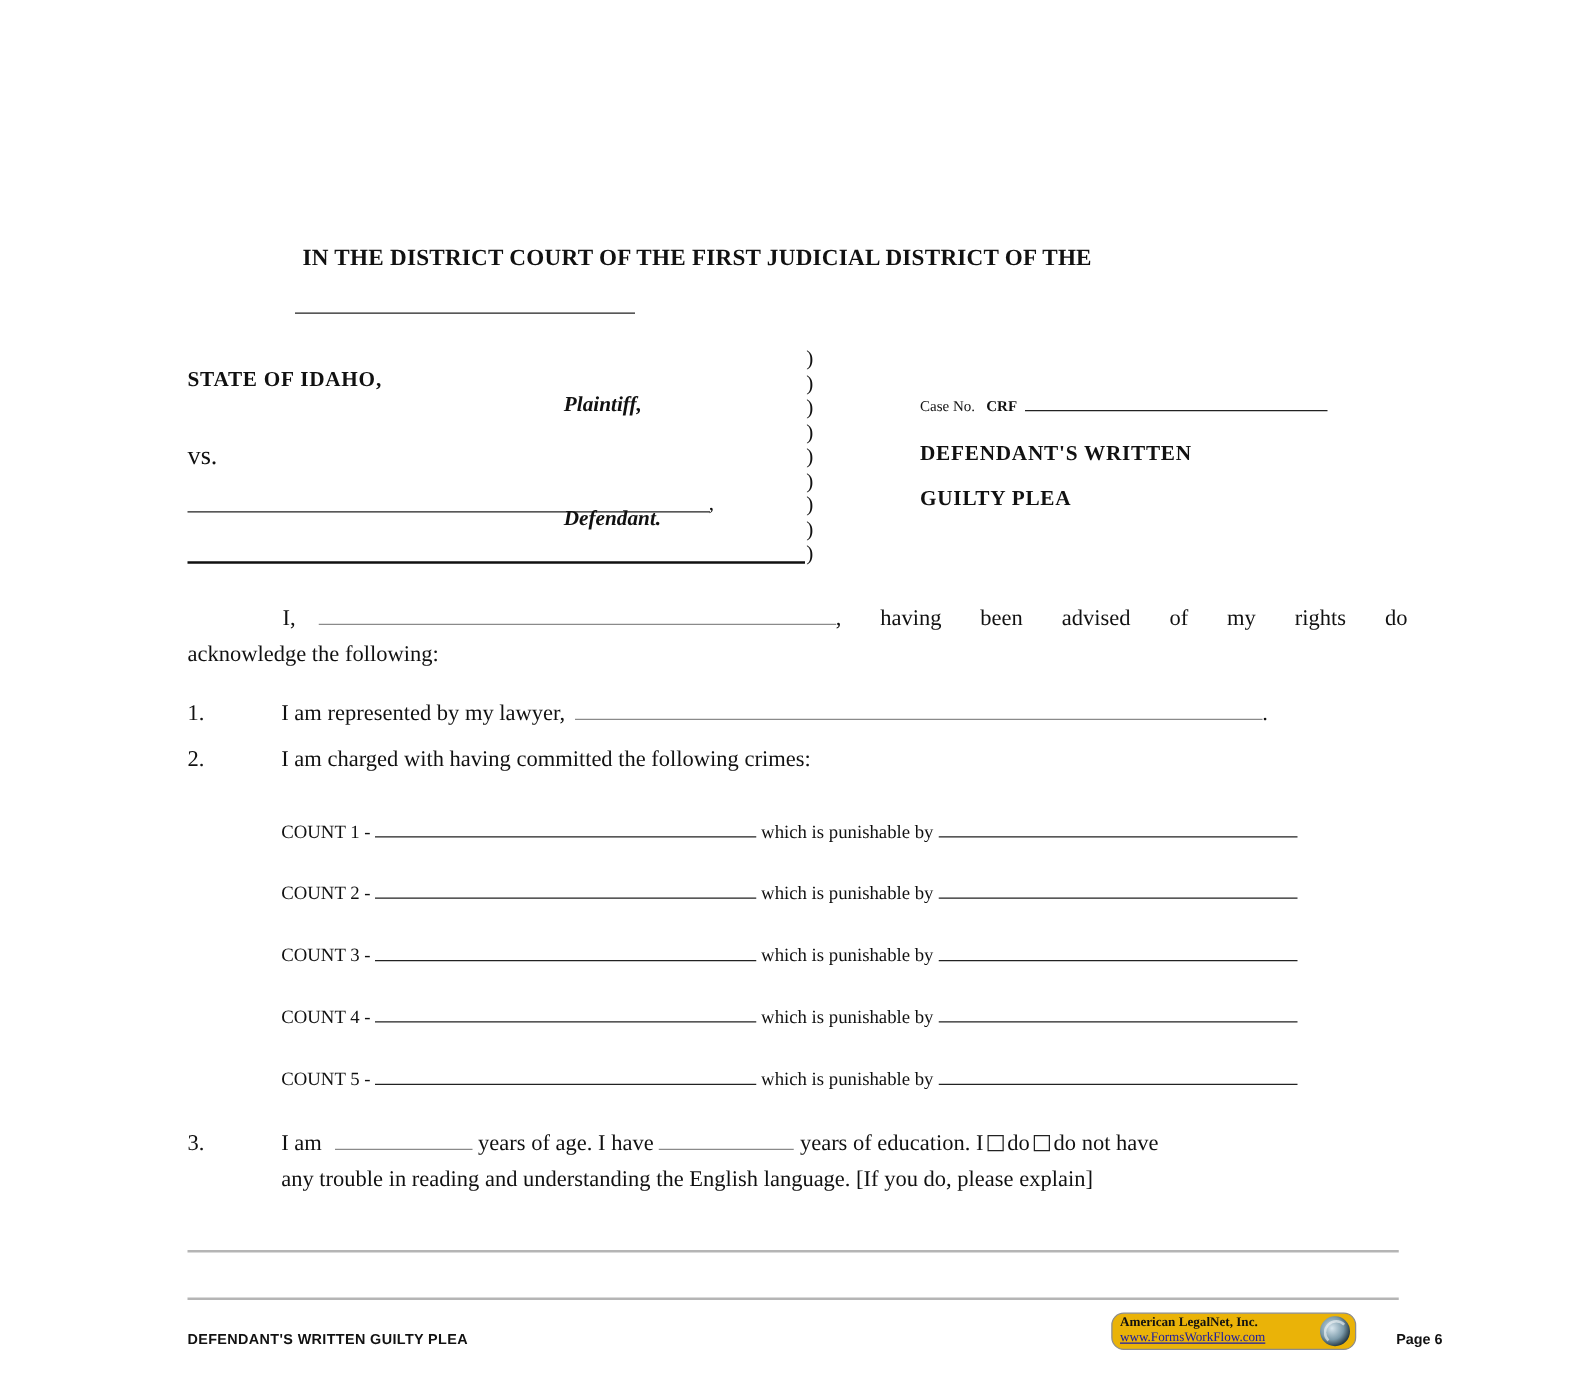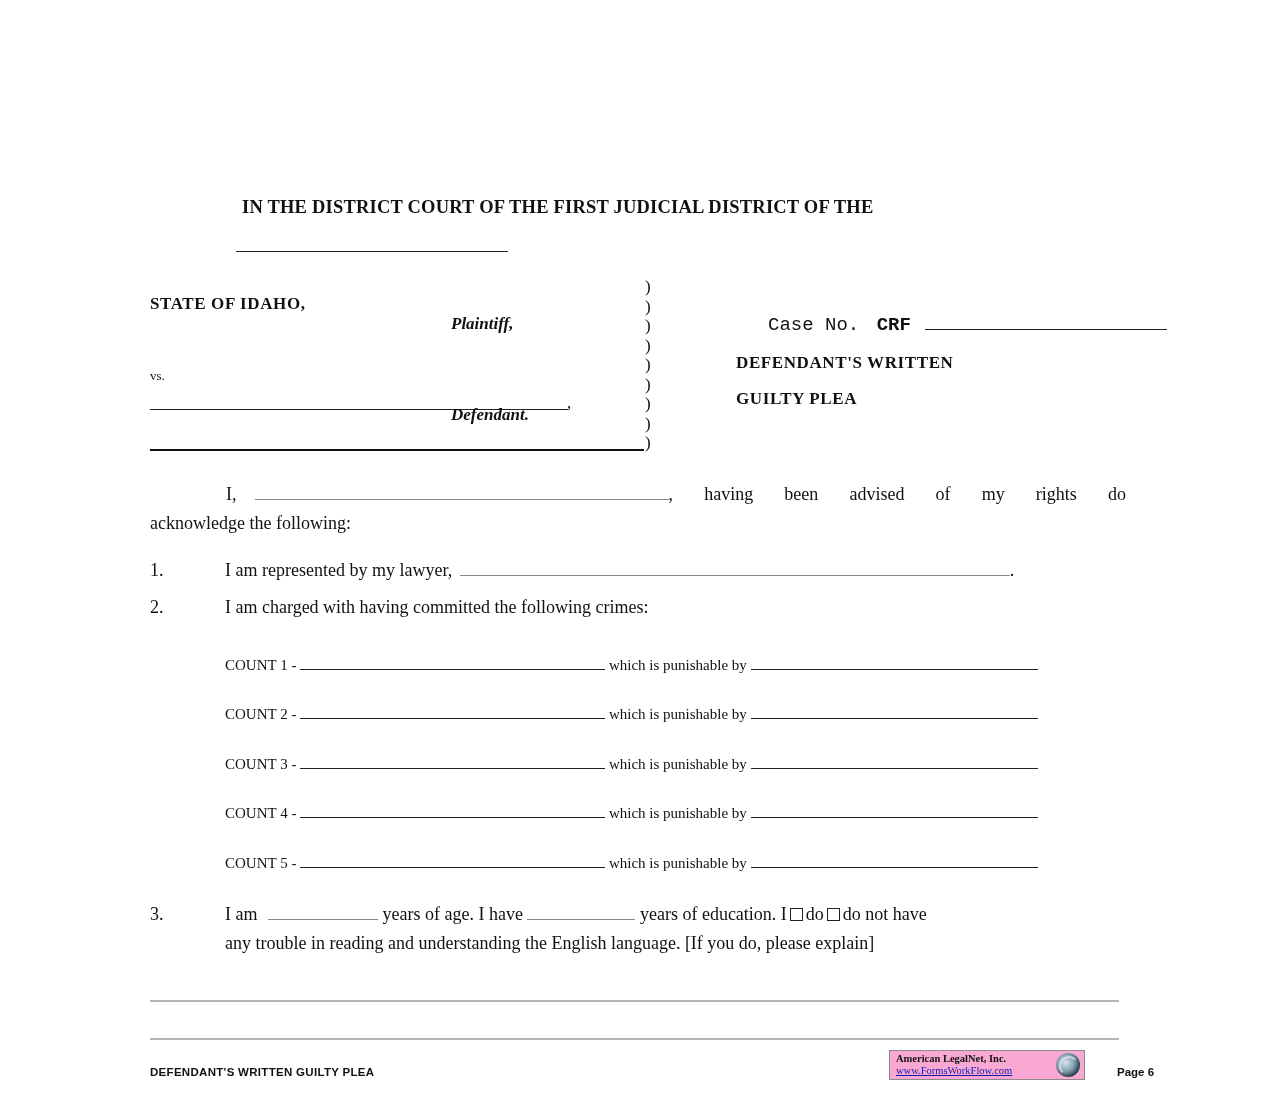--- a/index.html
+++ b/index.html
@@ -13,58 +13,58 @@
   .small { font-size:15px; }
   .paren { font-size:17px; line-height:19.5px; }
   .uline { display:inline-block; border-bottom:1.5px solid #222; height:14px; vertical-align:baseline; }
   .uline-grey { display:inline-block; border-bottom:1.5px solid #8a8a8a; height:14px; vertical-align:baseline; }
   .hline { position:absolute; height:0; border-top:1.5px solid #222; }
   .hline-thick { position:absolute; height:0; border-top:2px solid #111; }
   .hline-grey { position:absolute; height:0; border-top:2px solid #b5b5b5; }
   .cb { display:inline-block; width:13px; height:13px; border:1.4px solid #222; vertical-align:-1px; margin:0 3px; box-sizing:border-box; }
   .justify-line { position:absolute; left:150px; width:976px; display:flex; justify-content:space-between; align-items:baseline; }
   .footer-title { font-family:"Liberation Sans", "DejaVu Sans", sans-serif; font-weight:bold; font-size:11.5px; letter-spacing:0.3px; }
-  .badge { position:absolute; left:889px; top:1050px; width:194px; height:28px; border:1px solid #8c8c8c; border-radius:0; background:#f9a8d4; }
+  .badge { position:absolute; left:889px; top:1050px; width:194px; height:28px; border:1px solid #8c8c8c; border-radius:10px; background:#eab308; }
   .badge-name { position:absolute; left:6px; top:2px; font-family:"Liberation Serif", serif; font-weight:bold; font-size:10.5px; }
   .badge-link { position:absolute; left:6px; top:14px; font-family:"Liberation Serif", serif; font-size:10.5px; color:#1a1aa6; text-decoration:underline; }
   .globe { position:absolute; right:4px; top:2px; width:24px; height:24px; border-radius:50%;
            background:radial-gradient(circle at 40% 40%, #d8e6ee 0%, #7b9aaa 45%, #20323d 75%, #0d1419 100%); }
   .globe::after { content:""; position:absolute; left:3px; top:3px; width:16px; height:16px; border-radius:50%;
            border:2px solid rgba(255,255,255,0.55); border-right-color:transparent; border-bottom-color:transparent; }
   .page-num { font-family:"Liberation Sans", "DejaVu Sans", sans-serif; font-weight:bold; font-size:11.5px; }
 </style>
 </head>
 <body>
 
 <div class="abs hdr" style="left:242px; top:197px;">IN THE DISTRICT COURT OF THE FIRST JUDICIAL DISTRICT OF THE</div>
 <div class="abs hdr" style="left:233px; top:236px;">
   <span class="uline" style="width:272px; margin-left:3px;"></span>
 </div>
 
 <div class="abs caption-b" style="left:150px; top:294px;">STATE OF IDAHO,</div>
 <div class="abs ital-b" style="left:451px; top:314px;">Plaintiff,</div>
-<div class="abs body" style="left:150px; top:352px; font-size:13px;margin-top:16px;">vs.</div>
+<div class="abs body" style="left:150px; top:352px; font-size:21px;">vs.</div>
 <div class="hline" style="left:150px; top:409px; width:418px;"></div>
 <div class="abs body" style="left:567px; top:393px; font-size:17px;">,</div>
 <div class="abs ital-b" style="left:451px; top:405px;">Defendant.</div>
 <div class="hline-thick" style="left:150px; top:449px; width:494px;"></div>
 
 <div class="abs paren" style="left:645px; top:277px;">
   <div>)</div>
   <div>)</div>
   <div>)</div>
   <div>)</div>
   <div>)</div>
   <div>)</div>
   <div>)</div>
   <div>)</div>
   <div>)</div>
 </div>
 
-<div class="abs" style="left:768px; top:314px; font-size:19px;font-family:Liberation Mono, monospace;">
+<div class="abs" style="left:736px; top:314px; font-size:12px;">
   <span>Case No.</span>
   <span style="font-weight:bold; margin-left:6px;">CRF</span>
   <span class="uline" style="width:242px; margin-left:3px;"></span>
 </div>
 <div class="abs caption-b" style="left:736px; top:353px;">DEFENDANT'S WRITTEN</div>
 <div class="abs caption-b" style="left:736px; top:356px;margin-top:33px;">GUILTY PLEA</div>
 
 <div class="justify-line body" style="top:484px;">
   <span style="display:flex; align-items:baseline;">
     <span style="margin-left:76px;">I,</span>

